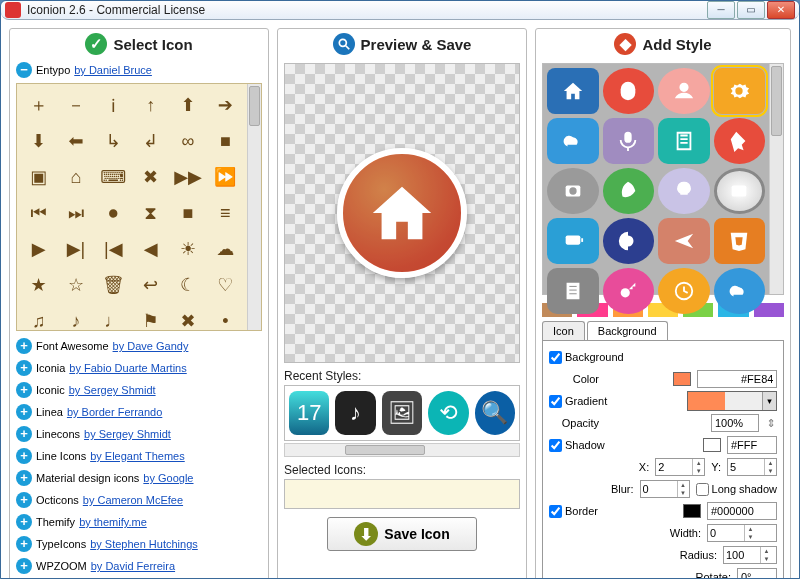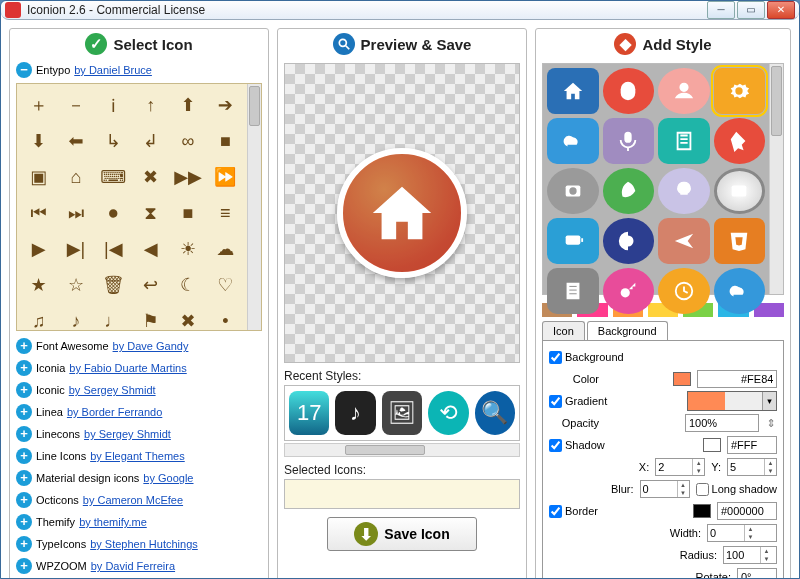--- a/index.html
+++ b/index.html
@@ -392,21 +392,21 @@
             <span style="flex:1"></span>
             <div class="grad-btn">
               <div class="g1"></div>
               <div class="g2"></div>
               <div class="dd">▾</div>
             </div>
           </div>
         <div class="prow">
             <span class="lbl">Opacity</span>
             <span style="flex:1"></span>
-            <input type="text" style="width: 74px;" value="100%">
+            <input type="text" style="width: 48px;" value="100%">
             <span style="width:12px;text-align:center;color:#777">⇕</span>
           </div>
         <div class="prow">
             <label>
               <input type="checkbox" checked="" style=""> 
               <span>Shadow</span>
             </label>
             <span style="flex:1"></span>
             <span class="colorbox" style="background:#fff"></span>
             <input type="text" style="width: 50px;" value="#FFF">
@@ -445,21 +445,21 @@
               <span>Long shadow</span>
             </label>
           </div>
         <div class="prow">
             <label>
               <input type="checkbox" checked="" style=""> 
               <span>Border</span>
             </label>
             <span style="flex:1"></span>
             <span class="colorbox" style="background:#000"></span>
-            <input type="text" style="width: 60px;" value="#000000">
+            <input type="text" style="width: 70px;" value="#000000">
           </div>
         <div class="prow">
             <span style="flex:1"></span>
             <span>Width:</span>
             <div class="spin" style="width:70px">
               <input value="0" style="">
               <div class="arrows">
                 <div>▲</div>
                 <div>▼</div>
               </div>

